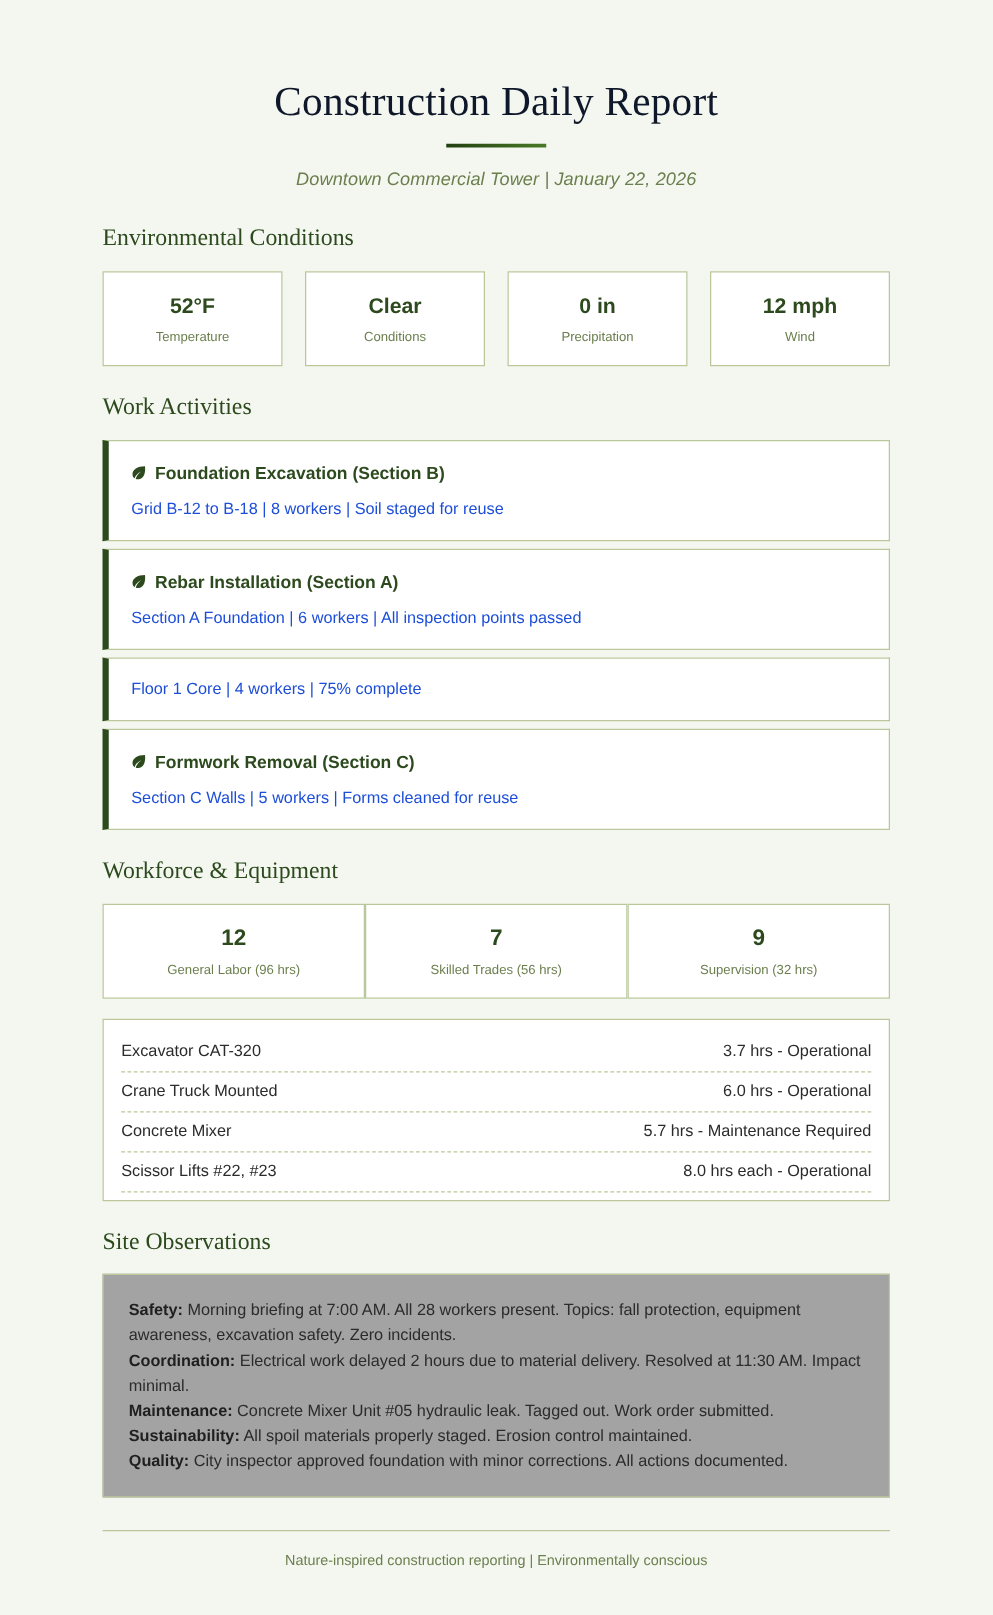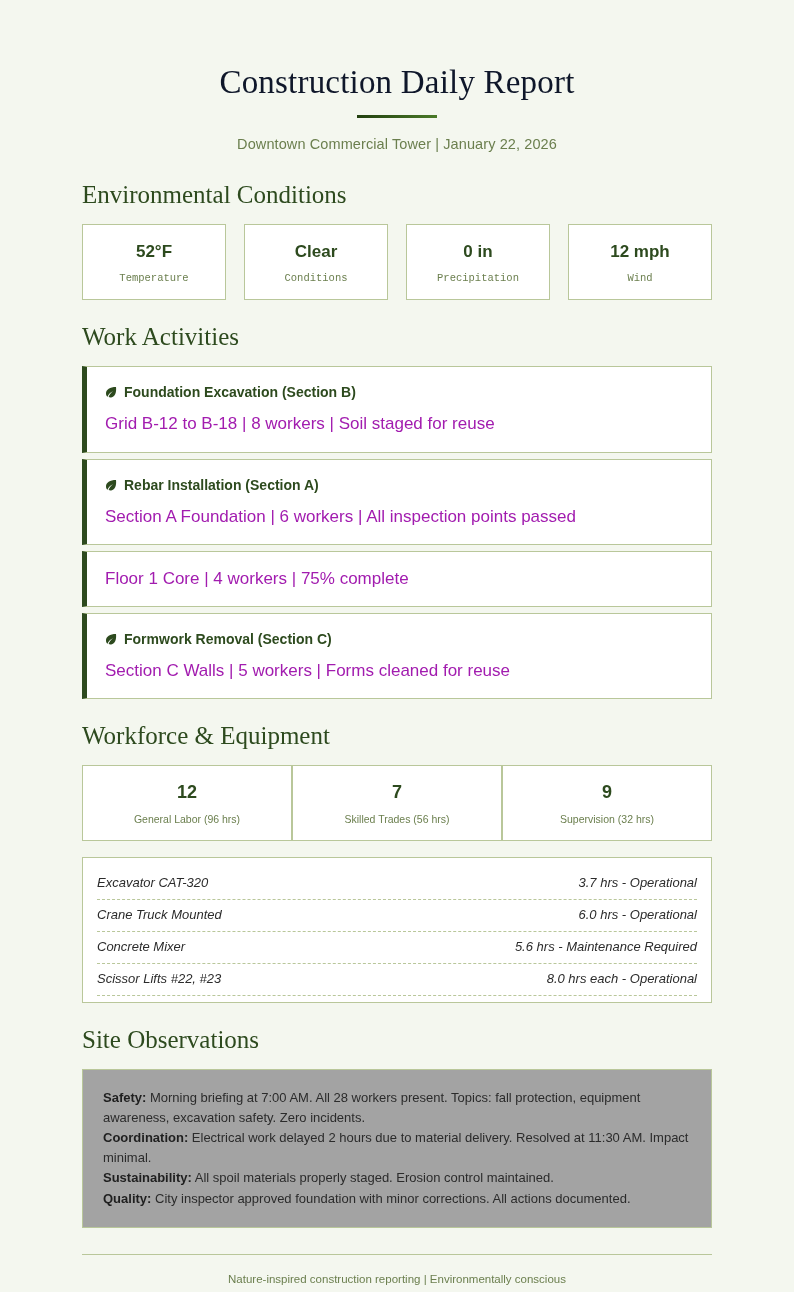--- a/index.html
+++ b/index.html
@@ -39,26 +39,27 @@
   .title-divider {
     width: 80px;
     height: 3px;
     margin: 0 auto 18px auto;
     background: linear-gradient(to right, #22400f, #4a7a28);
   }
   .report-subtitle {
     font-size: 14.5px;
     color: #6b7f4e;
     letter-spacing: 0.1px;
+    font-style: italic;
   }
 
   
   .section-heading {
     font-family: "Liberation Serif", serif;
-    font-size: 25px;
+    font-size: 19px;
     font-weight: 400;
     color: #2d4a1e;
     margin: 0 0 14px 0;
     line-height: 1.2;
   }
   .section { margin-bottom: 22px; }
 
   
   .card-row {
     display: flex;
@@ -75,21 +76,20 @@
     font-size: 17px;
     font-weight: bold;
     color: #2d4a1e;
     line-height: 1.2;
     margin-bottom: 9px;
   }
   .stat-label {
     font-size: 10.5px;
     color: #6b7f4e;
     line-height: 1.2;
-    font-family: Liberation Mono, monospace;
   }
 
   
   .activity-list { display: block; }
   .activity-card {
     background: #ffffff;
     border: 1px solid #b9c79a;
     border-left: 5px solid #2d4a1e;
     padding: 16px 28px 16px 18px;
     margin-bottom: 6px;
@@ -105,22 +105,22 @@
     gap: 7px;
   }
   .leaf-icon {
     display: inline-block;
     width: 12px;
     height: 12px;
     flex: 0 0 auto;
   }
   .leaf-icon svg { display: block; }
   .activity-detail {
-    font-size: 17px;
-    color: #a21caf;
+    font-size: 13px;
+    color: #1d4ed8;
     line-height: 1.3;
   }
 
   
   .workforce-row {
     display: flex;
     margin-bottom: 16px;
   }
   .workforce-card {
     flex: 1;
@@ -150,21 +150,20 @@
   }
   .equipment-row {
     display: flex;
     justify-content: space-between;
     align-items: flex-end;
     padding: 7px 0 7px 0;
     border-bottom: 1px dashed #b9c79a;
     font-size: 13px;
     color: #2b2b2b;
     line-height: 1.3;
-    font-style: italic;
   }
   .equipment-name { text-align: left; }
   .equipment-status { text-align: right; }
 
   
   .observations-box {
     background: #a3a3a3;
     border: 1px solid #b9c79a;
     padding: 18px 20px 18px 20px;
   }
@@ -297,39 +296,42 @@
       <div class="equipment-row">
         <span class="equipment-name">Excavator CAT-320</span>
         <span class="equipment-status">3.7 hrs - Operational</span>
       </div>
       <div class="equipment-row">
         <span class="equipment-name">Crane Truck Mounted</span>
         <span class="equipment-status">6.0 hrs - Operational</span>
       </div>
       <div class="equipment-row">
         <span class="equipment-name">Concrete Mixer</span>
-        <span class="equipment-status">5.6 hrs - Maintenance Required</span>
+        <span class="equipment-status">5.7 hrs - Maintenance Required</span>
       </div>
       <div class="equipment-row">
         <span class="equipment-name">Scissor Lifts #22, #23</span>
         <span class="equipment-status">8.0 hrs each - Operational</span>
       </div>
     </div>
   </div>
 
   <div class="section">
     <h2 class="section-heading">Site Observations</h2>
     <div class="observations-box">
       <div class="observation-line">
         <span class="observation-label">Safety:</span><span> Morning briefing at 7:00 AM. All 28 workers present. Topics: fall protection, equipment awareness, excavation safety. Zero incidents.</span>
       </div>
       <div class="observation-line">
         <span class="observation-label">Coordination:</span><span> Electrical work delayed 2 hours due to material delivery. Resolved at 11:30 AM. Impact minimal.</span>
       </div>
       <div class="observation-line">
+        <span class="observation-label">Maintenance:</span><span> Concrete Mixer Unit #05 hydraulic leak. Tagged out. Work order submitted.</span>
+      </div>
+      <div class="observation-line">
         <span class="observation-label">Sustainability:</span><span> All spoil materials properly staged. Erosion control maintained.</span>
       </div>
       <div class="observation-line">
         <span class="observation-label">Quality:</span><span> City inspector approved foundation with minor corrections. All actions documented.</span>
       </div>
     </div>
   </div>
 
   <div class="report-footer">
     <div class="footer-text">Nature-inspired construction reporting | Environmentally conscious</div>

